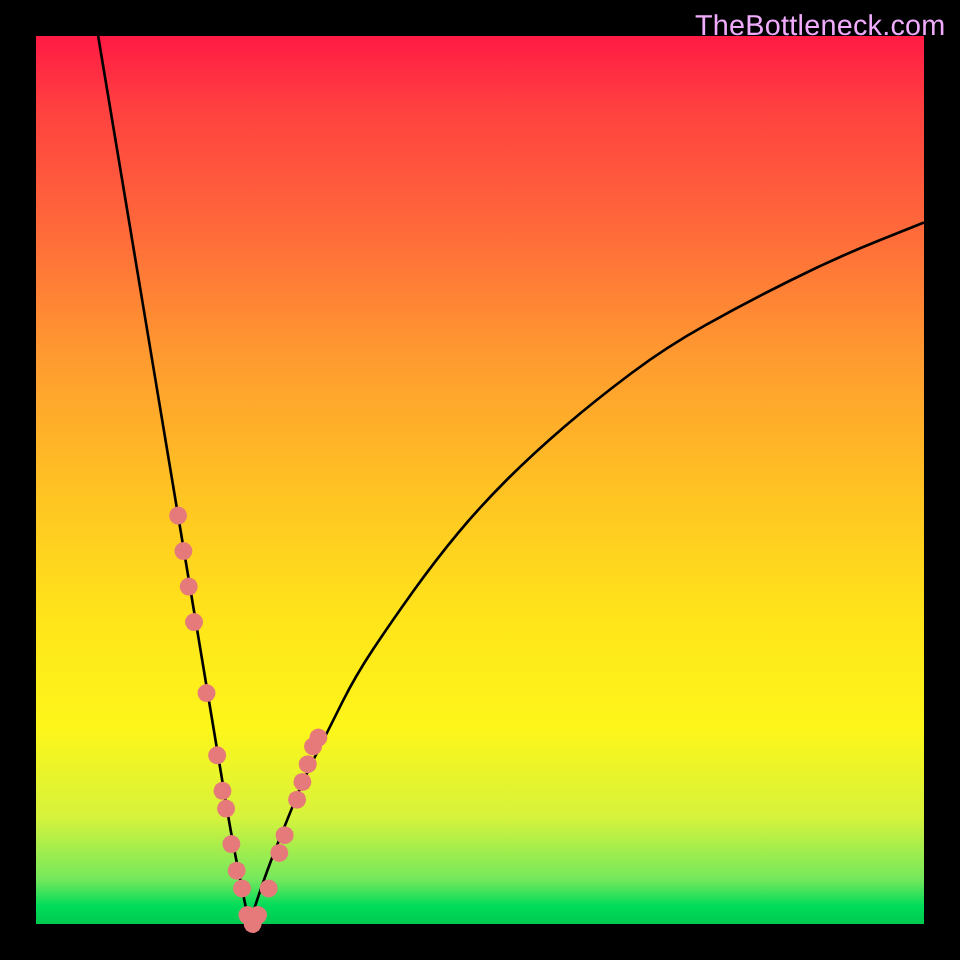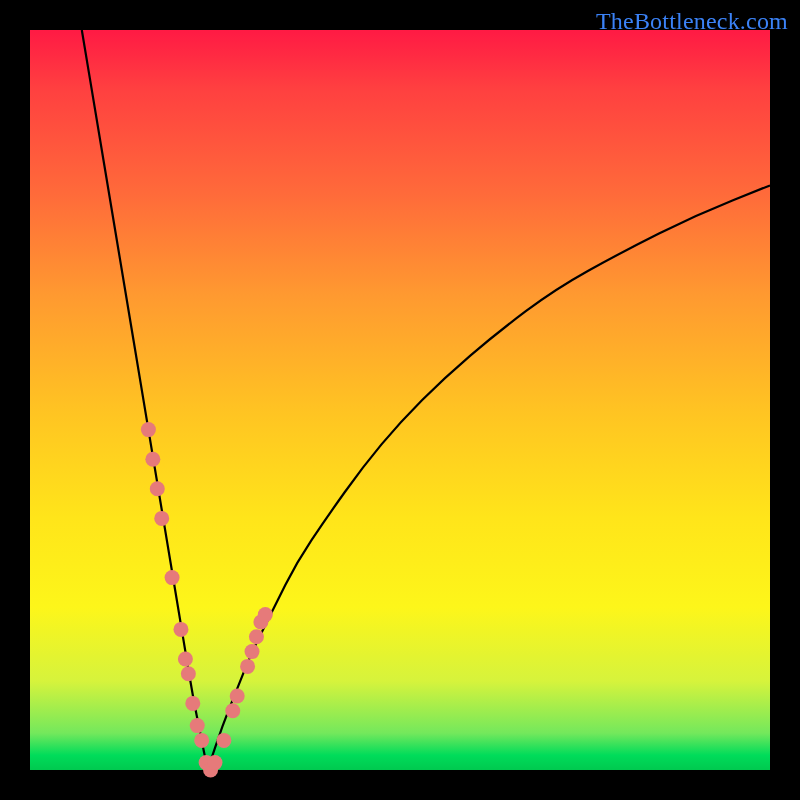--- a/index.html
+++ b/index.html
@@ -35,26 +35,25 @@
       #d6f33c 88%,
       #74e85c 95%,
       #00dc5a 98%,
       #00c94f 100%
     );
   }
   .watermark {
     position: absolute;
     top: 8px;
     right: 12px;
-    color: #3b82f6;
+    color: #f0abfc;
     font-size: 24px;
     font-weight: 400;
     letter-spacing: 0.2px;
     user-select: none;
-    font-family: Liberation Serif, serif;
   }
   svg.curves {
     position: absolute;
     left: 0;
     top: 0;
     width: 740px;
     height: 740px;
     overflow: visible;
   }
 </style>

